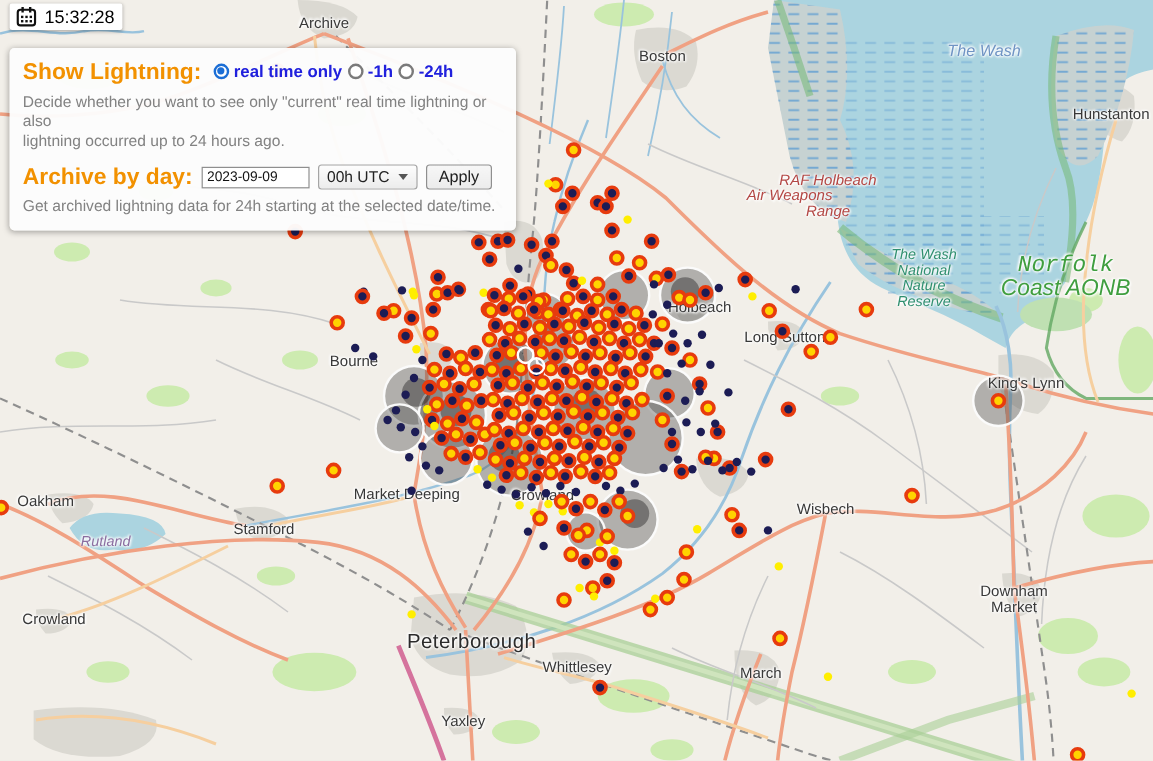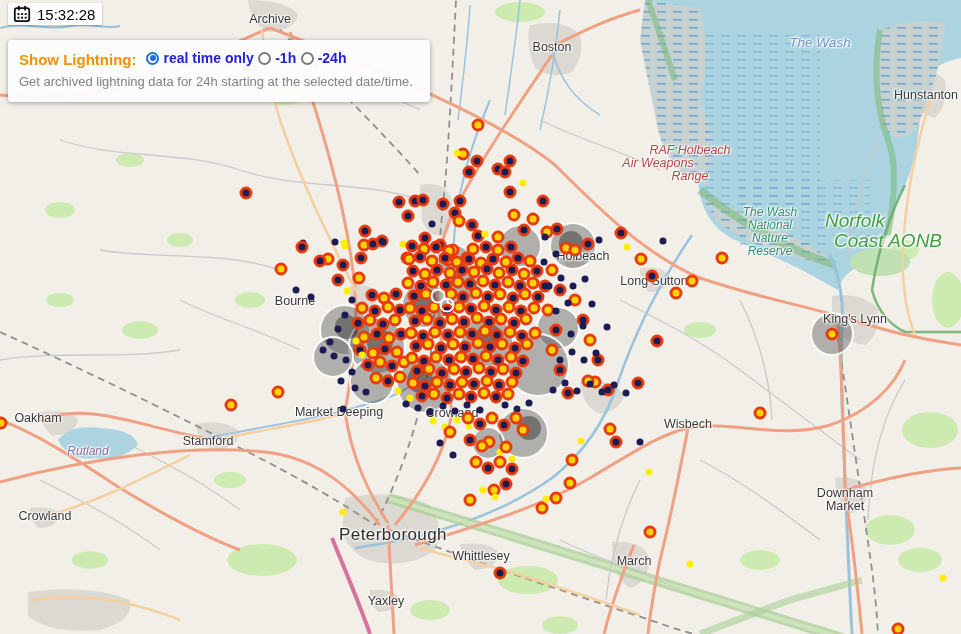--- a/index.html
+++ b/index.html
@@ -28,21 +28,21 @@
   .m-w{width:11px;height:11px;border:2.5px solid #fff;background:transparent;z-index:6;}
   
   #clock{position:absolute;left:8px;top:3px;z-index:30;background:#fff;border-radius:2px;
     padding:2px 7px 2px 5px;display:flex;align-items:center;gap:6px;
     box-shadow:0 1px 3px rgba(0,0,0,.25);}
   #clock .time{font-size:15px;color:#000;}
   
   #panel{position:absolute;left:8px;top:40px;width:400px;z-index:25;background:rgba(252,252,252,.97);
     border-radius:4px;box-shadow:0 1px 5px rgba(0,0,0,.35);padding:10px 11px 12px 11px;}
   .row1{display:flex;align-items:center;gap:10px;flex-wrap:nowrap;}
-  .heading{color:#f29100;font-weight:bold;font-size:15px;white-space:nowrap;}
+  .heading{color:#f29100;font-weight:bold;font-size:19px;white-space:nowrap;}
   .radio-opt{display:inline-flex;align-items:center;gap:4px;cursor:pointer;}
   .radio{width:13px;height:13px;border-radius:50%;border:2px solid #7a7a7a;background:#fff;
     display:inline-block;box-sizing:border-box;}
   .radio.checked{border-color:#1b6ed6;position:relative;}
   .radio.checked::after{content:"";position:absolute;left:1.5px;top:1.5px;width:6px;height:6px;
     border-radius:50%;background:#1b6ed6;}
   .radio-label{color:#2020dd;font-weight:bold;font-size:14px;white-space:nowrap;}
   .desc{color:#828282;font-size:13px;line-height:1.25;margin-top:5px;}
   .row2{display:flex;align-items:center;gap:7px;margin-top:11px;}
   #date-input{width:80px;font-size:11.5px;padding:2px 4px;border:1px solid #8f8f8f;
@@ -221,30 +221,30 @@
       <div class="maplabel lbl-town" style="left: 552px; top: 47px;">Boston</div>
       <div class="maplabel lbl-water" style="left: 820px; top: 42px;">The Wash</div>
       <div class="maplabel lbl-town" style="left: 926px; top: 95px;">Hunstanton</div>
       <div class="maplabel lbl-raf" style="left: 690px; top: 150px;">RAF Holbeach</div>
       <div class="maplabel lbl-raf" style="left: 658px; top: 163px;">Air Weapons</div>
       <div class="maplabel lbl-raf" style="left: 690px; top: 176px;">Range</div>
       <div class="maplabel lbl-nature" style="left: 770px; top: 212px;">The Wash</div>
       <div class="maplabel lbl-nature" style="left: 770px; top: 225px;">National</div>
       <div class="maplabel lbl-nature" style="left: 770px; top: 238px;">Nature</div>
       <div class="maplabel lbl-nature" style="left: 770px; top: 251px;">Reserve</div>
-      <div class="maplabel lbl-aonb" style="left: 855px; top: 221px;">Norfolk</div>
+      <div class="maplabel lbl-aonb" style="left: 888px; top: 221px; font-family: Liberation Mono, monospace;">Norfolk</div>
       <div class="maplabel lbl-aonb" style="left: 888px; top: 241px;">Coast AONB</div>
       <div class="maplabel lbl-town" style="left: 654px; top: 281px;">Long Sutton</div>
       <div class="maplabel lbl-town" style="left: 855px; top: 319px;">King's Lynn</div>
       <div class="maplabel lbl-town" style="left: 583px; top: 256px;">Holbeach</div>
       <div class="maplabel lbl-town" style="left: 295px; top: 301px;">Bourne</div>
       <div class="maplabel lbl-town" style="left: 339px; top: 412px;">Market Deeping</div>
       <div class="maplabel lbl-town" style="left: 452px; top: 413px;">Crowland</div>
       <div class="maplabel lbl-town" style="left: 688px; top: 424px;">Wisbech</div>
-      <div class="maplabel lbl-town" style="left: 208px; top: 441px; text-align: center;">Stamford</div>
+      <div class="maplabel lbl-town" style="left: 220px; top: 441px; text-align: center;">Stamford</div>
       <div class="maplabel lbl-town" style="left: 38px; top: 418px;">Oakham</div>
       <div class="maplabel lbl-lake" style="left: 88px; top: 451px;">Rutland</div>
       <div class="maplabel lbl-town" style="left: 45px; top: 516px;">Crowland</div>
       <div class="maplabel lbl-city" style="left: 393px; top: 535px;">Peterborough</div>
       <div class="maplabel lbl-town" style="left: 481px; top: 556px;">Whittlesey</div>
       <div class="maplabel lbl-town" style="left: 386px; top: 601px;">Yaxley</div>
       <div class="maplabel lbl-town" style="left: 634px; top: 561px;">March</div>
       <div class="maplabel lbl-town" style="left: 845px; top: 493px;">Downham</div>
       <div class="maplabel lbl-town" style="left: 845px; top: 506px;">Market</div>
     </div>
@@ -644,17 +644,30 @@
             <span class="radio-label">real time only</span>
           </label> <label class="radio-opt">
             <span class="radio"></span>
             <span class="radio-label">-1h</span>
           </label> <label class="radio-opt">
             <span class="radio"></span>
             <span class="radio-label">-24h</span>
           </label> </span>
     </div>
     <div class="desc">
+      <div>Decide whether you want to see only "current" real time lightning or also</div>
+      <div>lightning occurred up to 24 hours ago.</div>
+    </div>
+    <div class="row2">
+      <span class="heading">Archive by day:</span>
+      <input id="date-input" value="2023-09-09" style="">
+      <span class="select">
+        <span>00h UTC</span>
+        <span class="caret"></span>
+      </span>
+      <button id="apply-btn">Apply</button>
+    </div>
+    <div class="desc">
       <div>Get archived lightning data for 24h starting at the selected date/time.</div>
     </div>
   </div>
 
 </div>
 
 </body></html>

